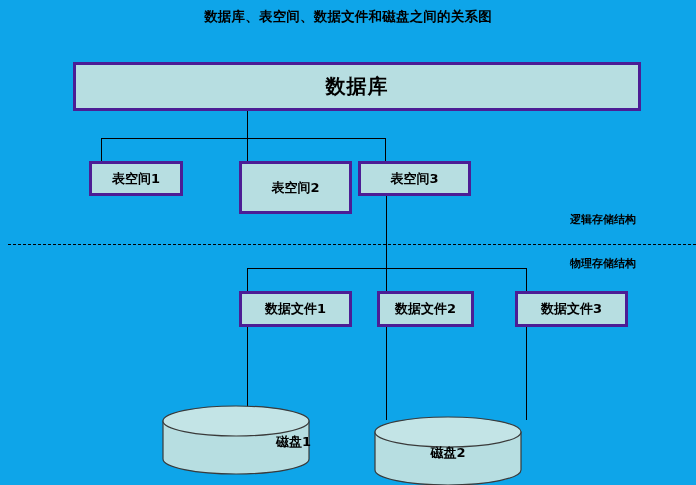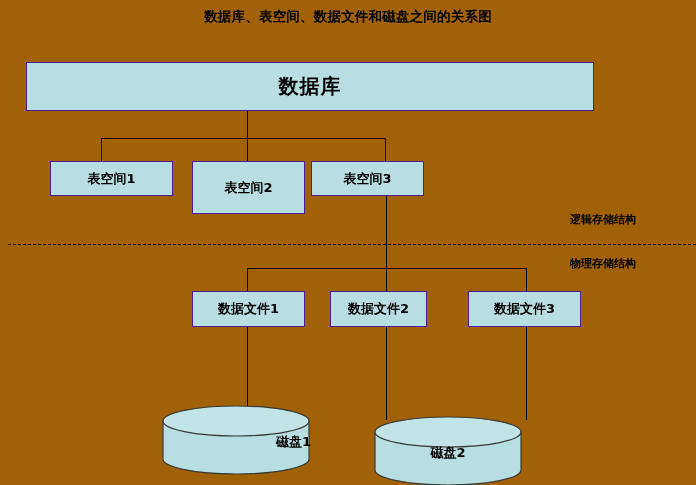--- a/index.html
+++ b/index.html
@@ -8,48 +8,49 @@
     padding: 0;
     background: #ffffff;
   }
   body {
     font-family: "DejaVu Sans", "Liberation Sans", sans-serif;
   }
   #canvas {
     position: relative;
     width: 696px;
     height: 485px;
-    background: #a16207;
+    background: #0ea5e9;
     overflow: hidden;
   }
   
   .diagram-title {
     position: absolute;
     left: 0;
     top: 8px;
     width: 696px;
     text-align: center;
     font-size: 13.5px;
     font-weight: bold;
     color: #000000;
     letter-spacing: 0.2px;
     white-space: nowrap;
   }
   
   .node {
     position: absolute;
     box-sizing: border-box;
     background: #b7dee1;
-    border: 1px solid #4c1d95;
+    border: 3px solid #4c1d95;
     display: flex;
     align-items: center;
     justify-content: center;
     color: #000000;
     font-weight: bold;
     white-space: nowrap;
+    margin-left: 47px;
   }
   .node-db {
     font-size: 20px;
     letter-spacing: 1px;
   }
   .node-ts, .node-df {
     font-size: 13px;
   }
   
   .line-v {
@@ -106,21 +107,21 @@
   </div>
 
   <div class="line-v" style="left:247px; top:111px; height:28px;"></div>
 
   <div class="line-h" style="left:101px; top:138px; width:284px;"></div>
 
   <div class="line-v" style="left:101px; top:138px; height:23px;"></div>
   <div class="line-v" style="left:247px; top:138px; height:23px;"></div>
   <div class="line-v" style="left:385px; top:138px; height:23px;"></div>
 
-  <div class="node node-ts" style="left:50px; top:161px; width:123px; height:35px;">
+  <div class="node node-ts" style="left:42px; top:161px; width:94px; height:35px;">
     <span>表空间1</span>
   </div>
   <div class="node node-ts" style="left:192px; top:161px; width:113px; height:53px;text-align:center;">
     <span>表空间2</span>
   </div>
   <div class="node node-ts" style="left:311px; top:161px; width:113px; height:35px;">
     <span>表空间3</span>
   </div>
 
   <div class="line-v" style="left:386px; top:196px; height:72px;"></div>

